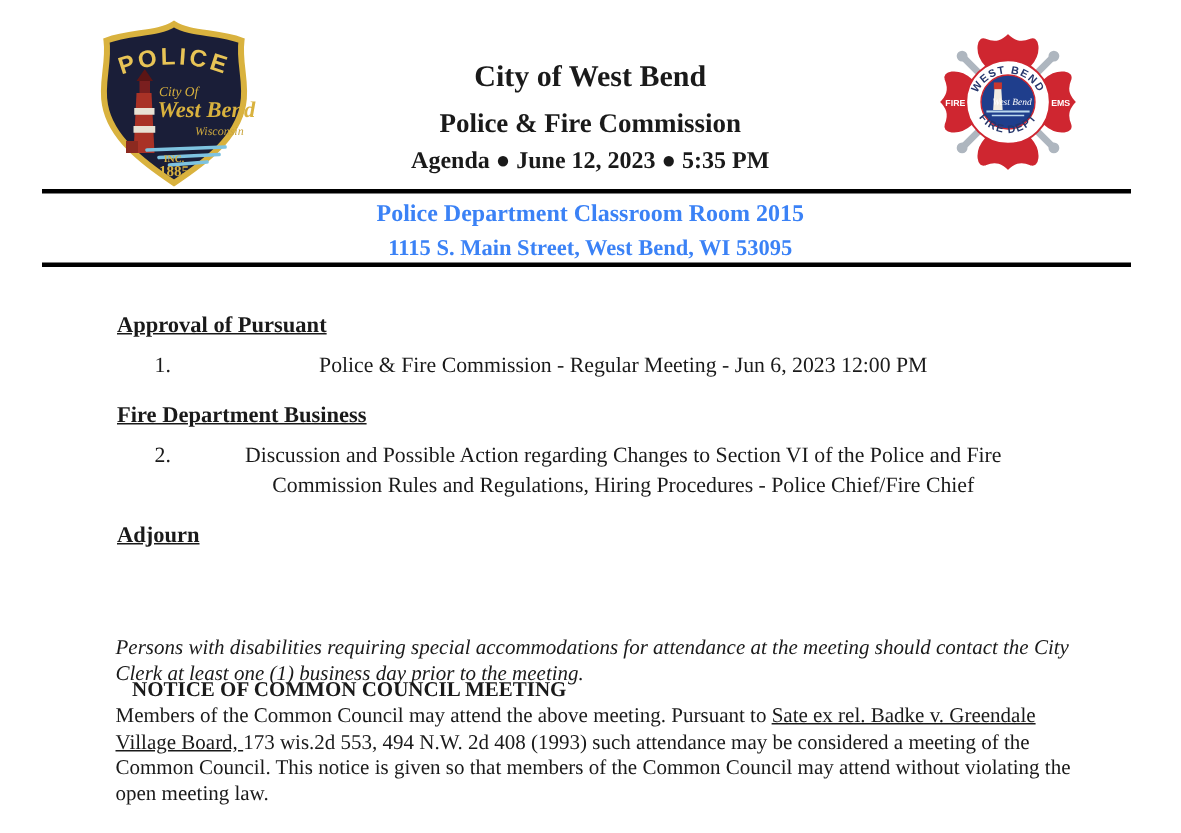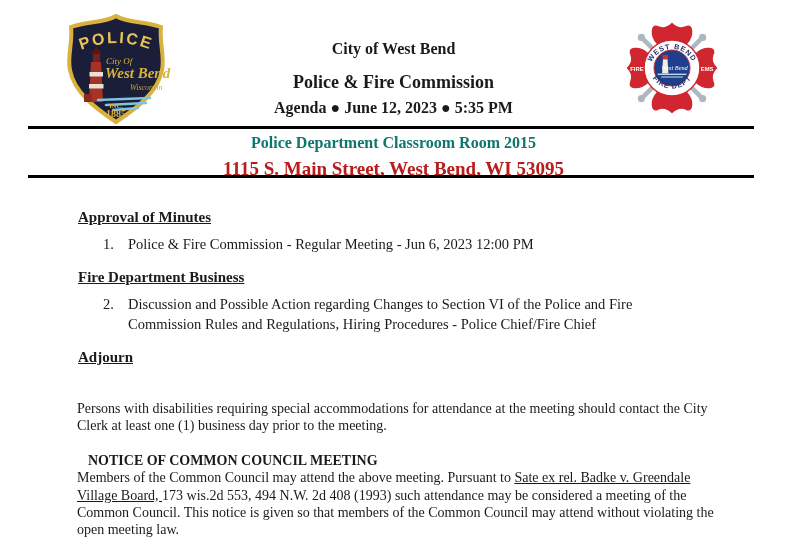--- a/index.html
+++ b/index.html
@@ -9,51 +9,51 @@
     width:787px; height:555px;
     background:#ffffff;
     font-family:"Liberation Serif","DejaVu Serif",serif;
     color:#1a1a1a;
     overflow:hidden;
   }
   
   .badge-wrap { position:absolute; left:58px; top:12px; }
   .firelogo-wrap { position:absolute; left:616px; top:14px; }
   .hdr-line { position:absolute; left:0; width:787px; text-align:center; font-weight:bold; }
-  .hdr-title { top:40px; font-size:16px; }
+  .hdr-title { top:40px; font-size:20px; }
   .hdr-sub   { top:72px; font-size:18px; }
   .hdr-agenda{ top:99px; font-size:16px; }
   .rule { position:absolute; left:28px; width:726px; height:3px; background:#000; }
   .rule-1 { top:126px; }
   .rule-2 { top:175px; }
-  .hdr-room   { top:134px; font-size:16px; color:#0f766e; }
-  .hdr-addr   { top:158px; font-size:19px; color:#b91c1c; }
+  .hdr-room   { top:134px; font-size:16px; color:#3b82f6; }
+  .hdr-addr   { top:158px; font-size:15px; color:#3b82f6; }
   
   .sec-heading {
     position:absolute; left:78px;
     font-size:15px; font-weight:bold;
     text-decoration:underline;
   }
   .h-approval { top:209px; }
   .h-firedept { top:269px;text-decoration:underline; }
   .h-adjourn  { top:349px; }
   .agenda-item {
     position:absolute; left:103px;
     display:flex;
     font-size:14.5px; line-height:1.38;
   }
   .item-1 { top:234px; }
   .item-2 { top:294px; }
   .agenda-item .num { width:25px; flex:0 0 25px; }
-  .agenda-item .txt { width:575px; }
+  .agenda-item .txt { width:575px;text-align:center; }
   .para {
     position:absolute; left:77px; width:645px;
     font-size:14px; line-height:1.24;
   }
-  .para-access { top:400px; }
+  .para-access { top:424px;font-style:italic; }
   .para-notice { top:452px; }
   .notice-head { font-weight:bold; font-size:14px;margin-left:11px; }
   .citation { text-decoration:underline; }
   svg text { user-select:none; }
 </style>
 </head>
 <body>
 
 <div class="page">
 
@@ -136,21 +136,21 @@
 
   <div class="hdr-line hdr-title">City of West Bend</div>
   <div class="hdr-line hdr-sub">Police &amp; Fire Commission</div>
   <div class="hdr-line hdr-agenda">Agenda ● June 12, 2023 ● 5:35 PM</div>
 
   <div class="rule rule-1"></div>
   <div class="hdr-line hdr-room">Police Department Classroom Room 2015</div>
   <div class="hdr-line hdr-addr">1115 S. Main Street, West Bend, WI 53095</div>
   <div class="rule rule-2"></div>
 
-  <div class="sec-heading h-approval">Approval of Minutes</div>
+  <div class="sec-heading h-approval">Approval of Pursuant</div>
   <div class="agenda-item item-1">
     <span class="num">1.</span>
     <div class="txt">Police &amp; Fire Commission - Regular Meeting - Jun 6, 2023 12:00 PM</div>
   </div>
 
   <div class="sec-heading h-firedept">Fire Department Business</div>
   <div class="agenda-item item-2">
     <span class="num">2.</span>
     <div class="txt">Discussion and Possible Action regarding Changes to Section VI of the Police and Fire Commission Rules and Regulations, Hiring Procedures - Police Chief/Fire Chief</div>
   </div>

